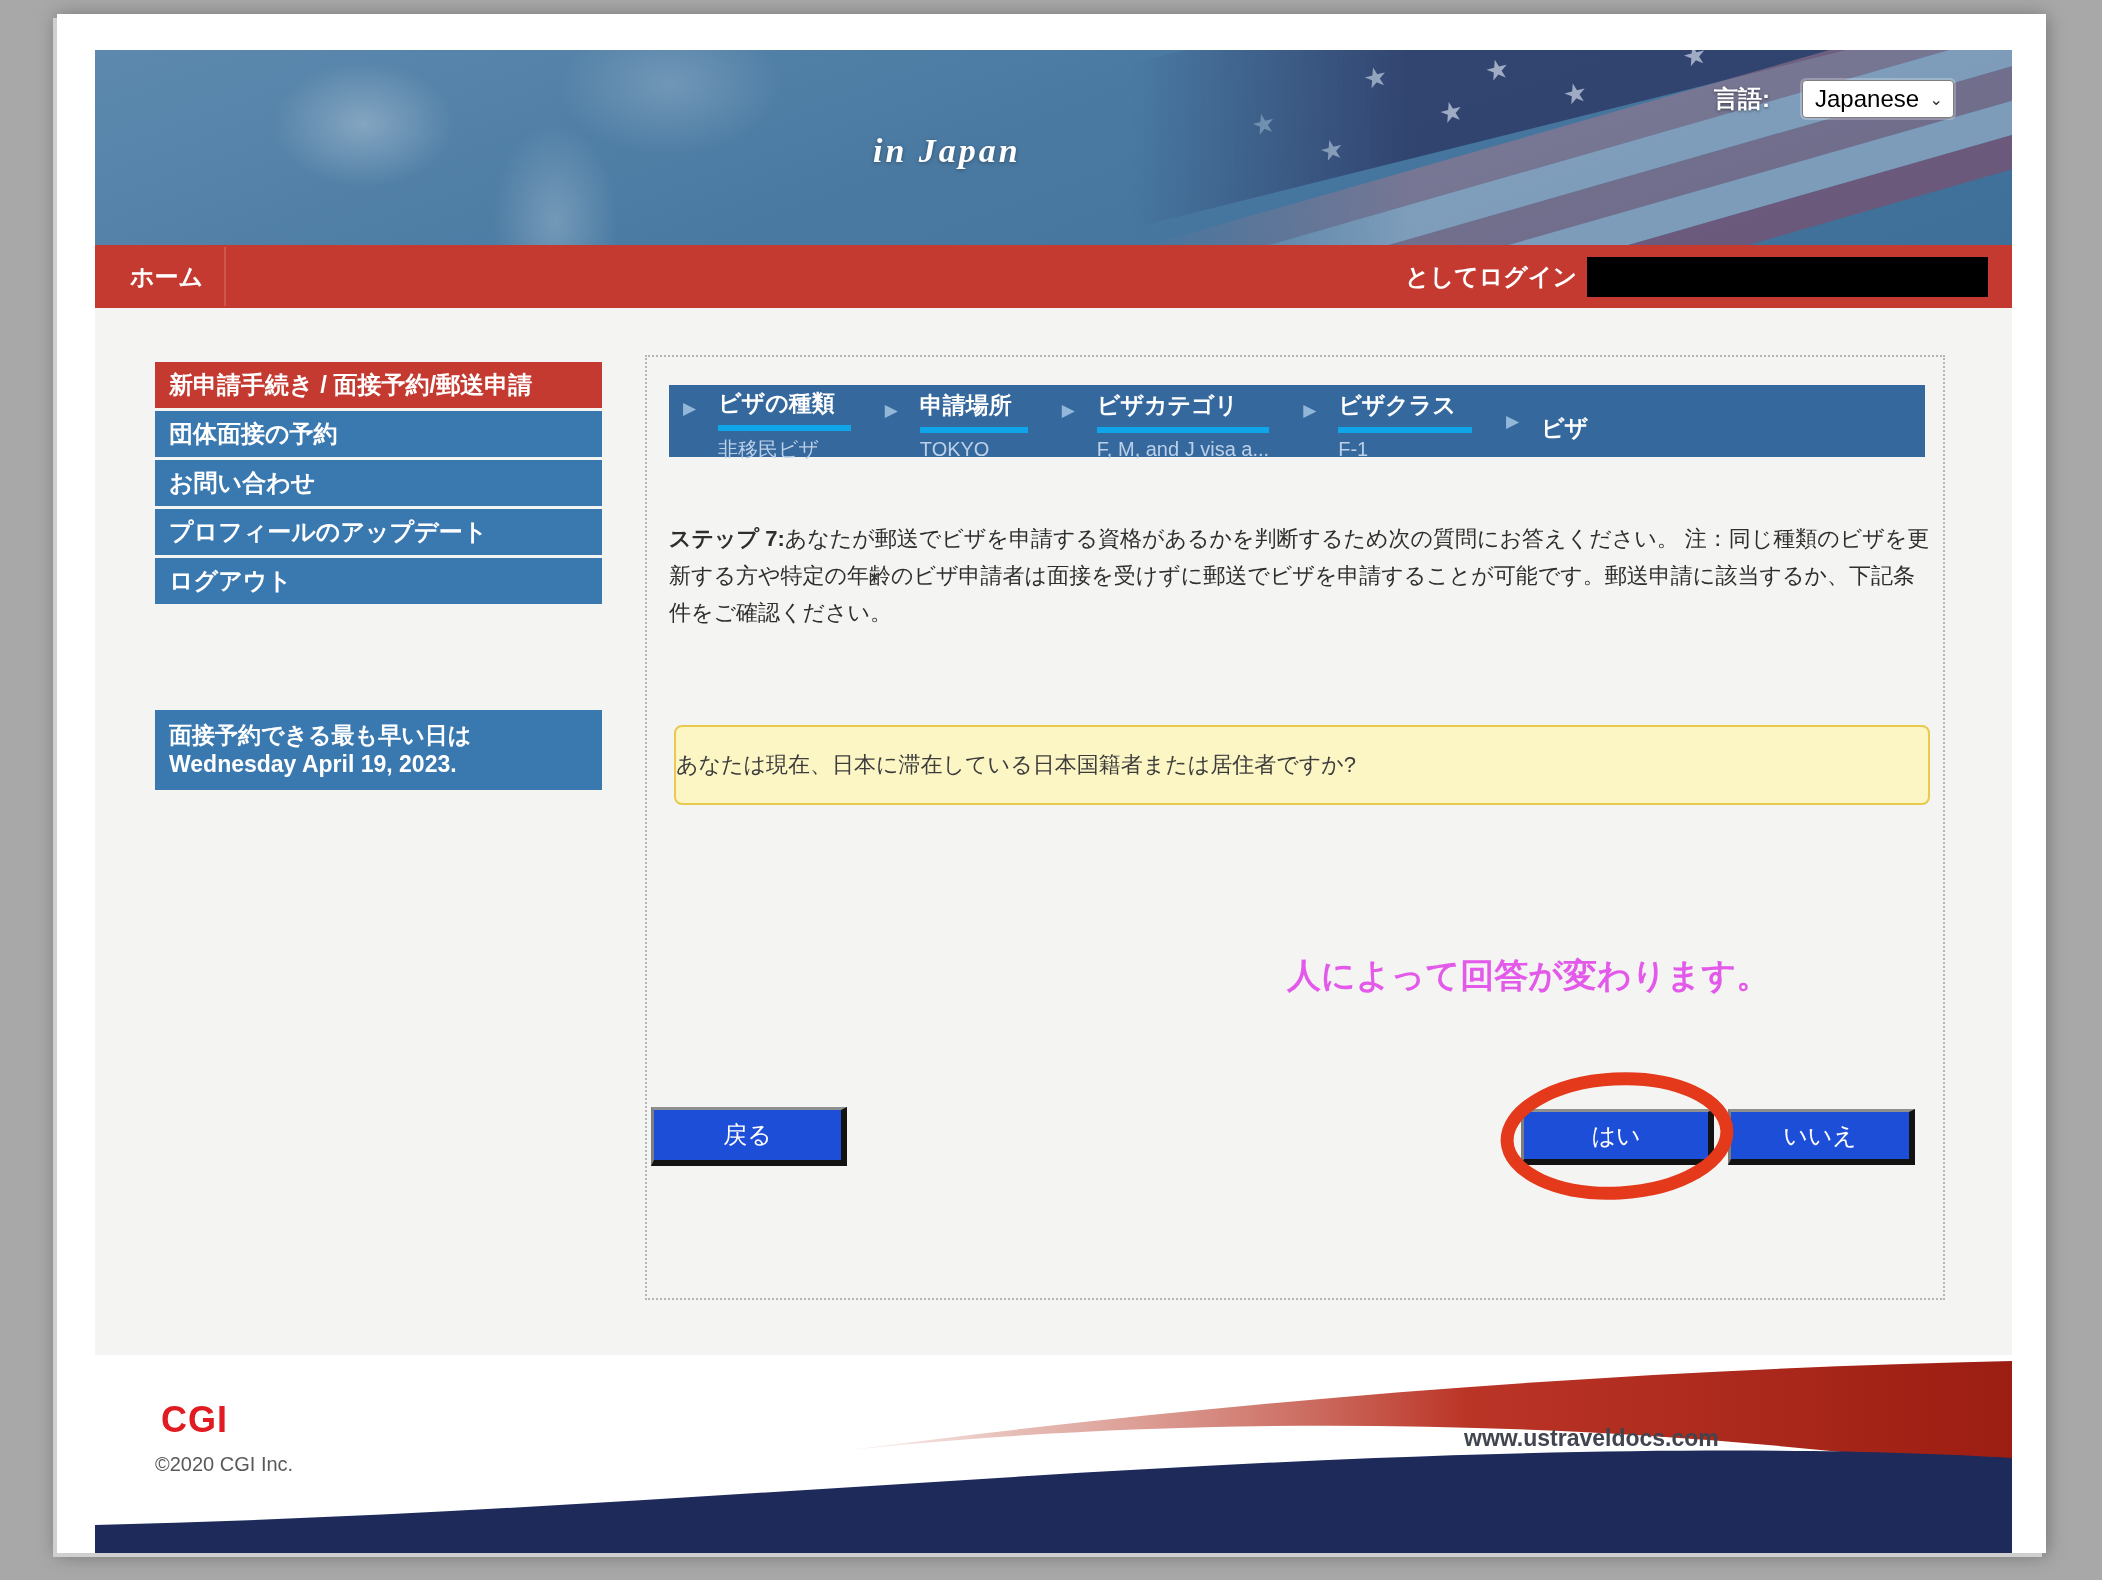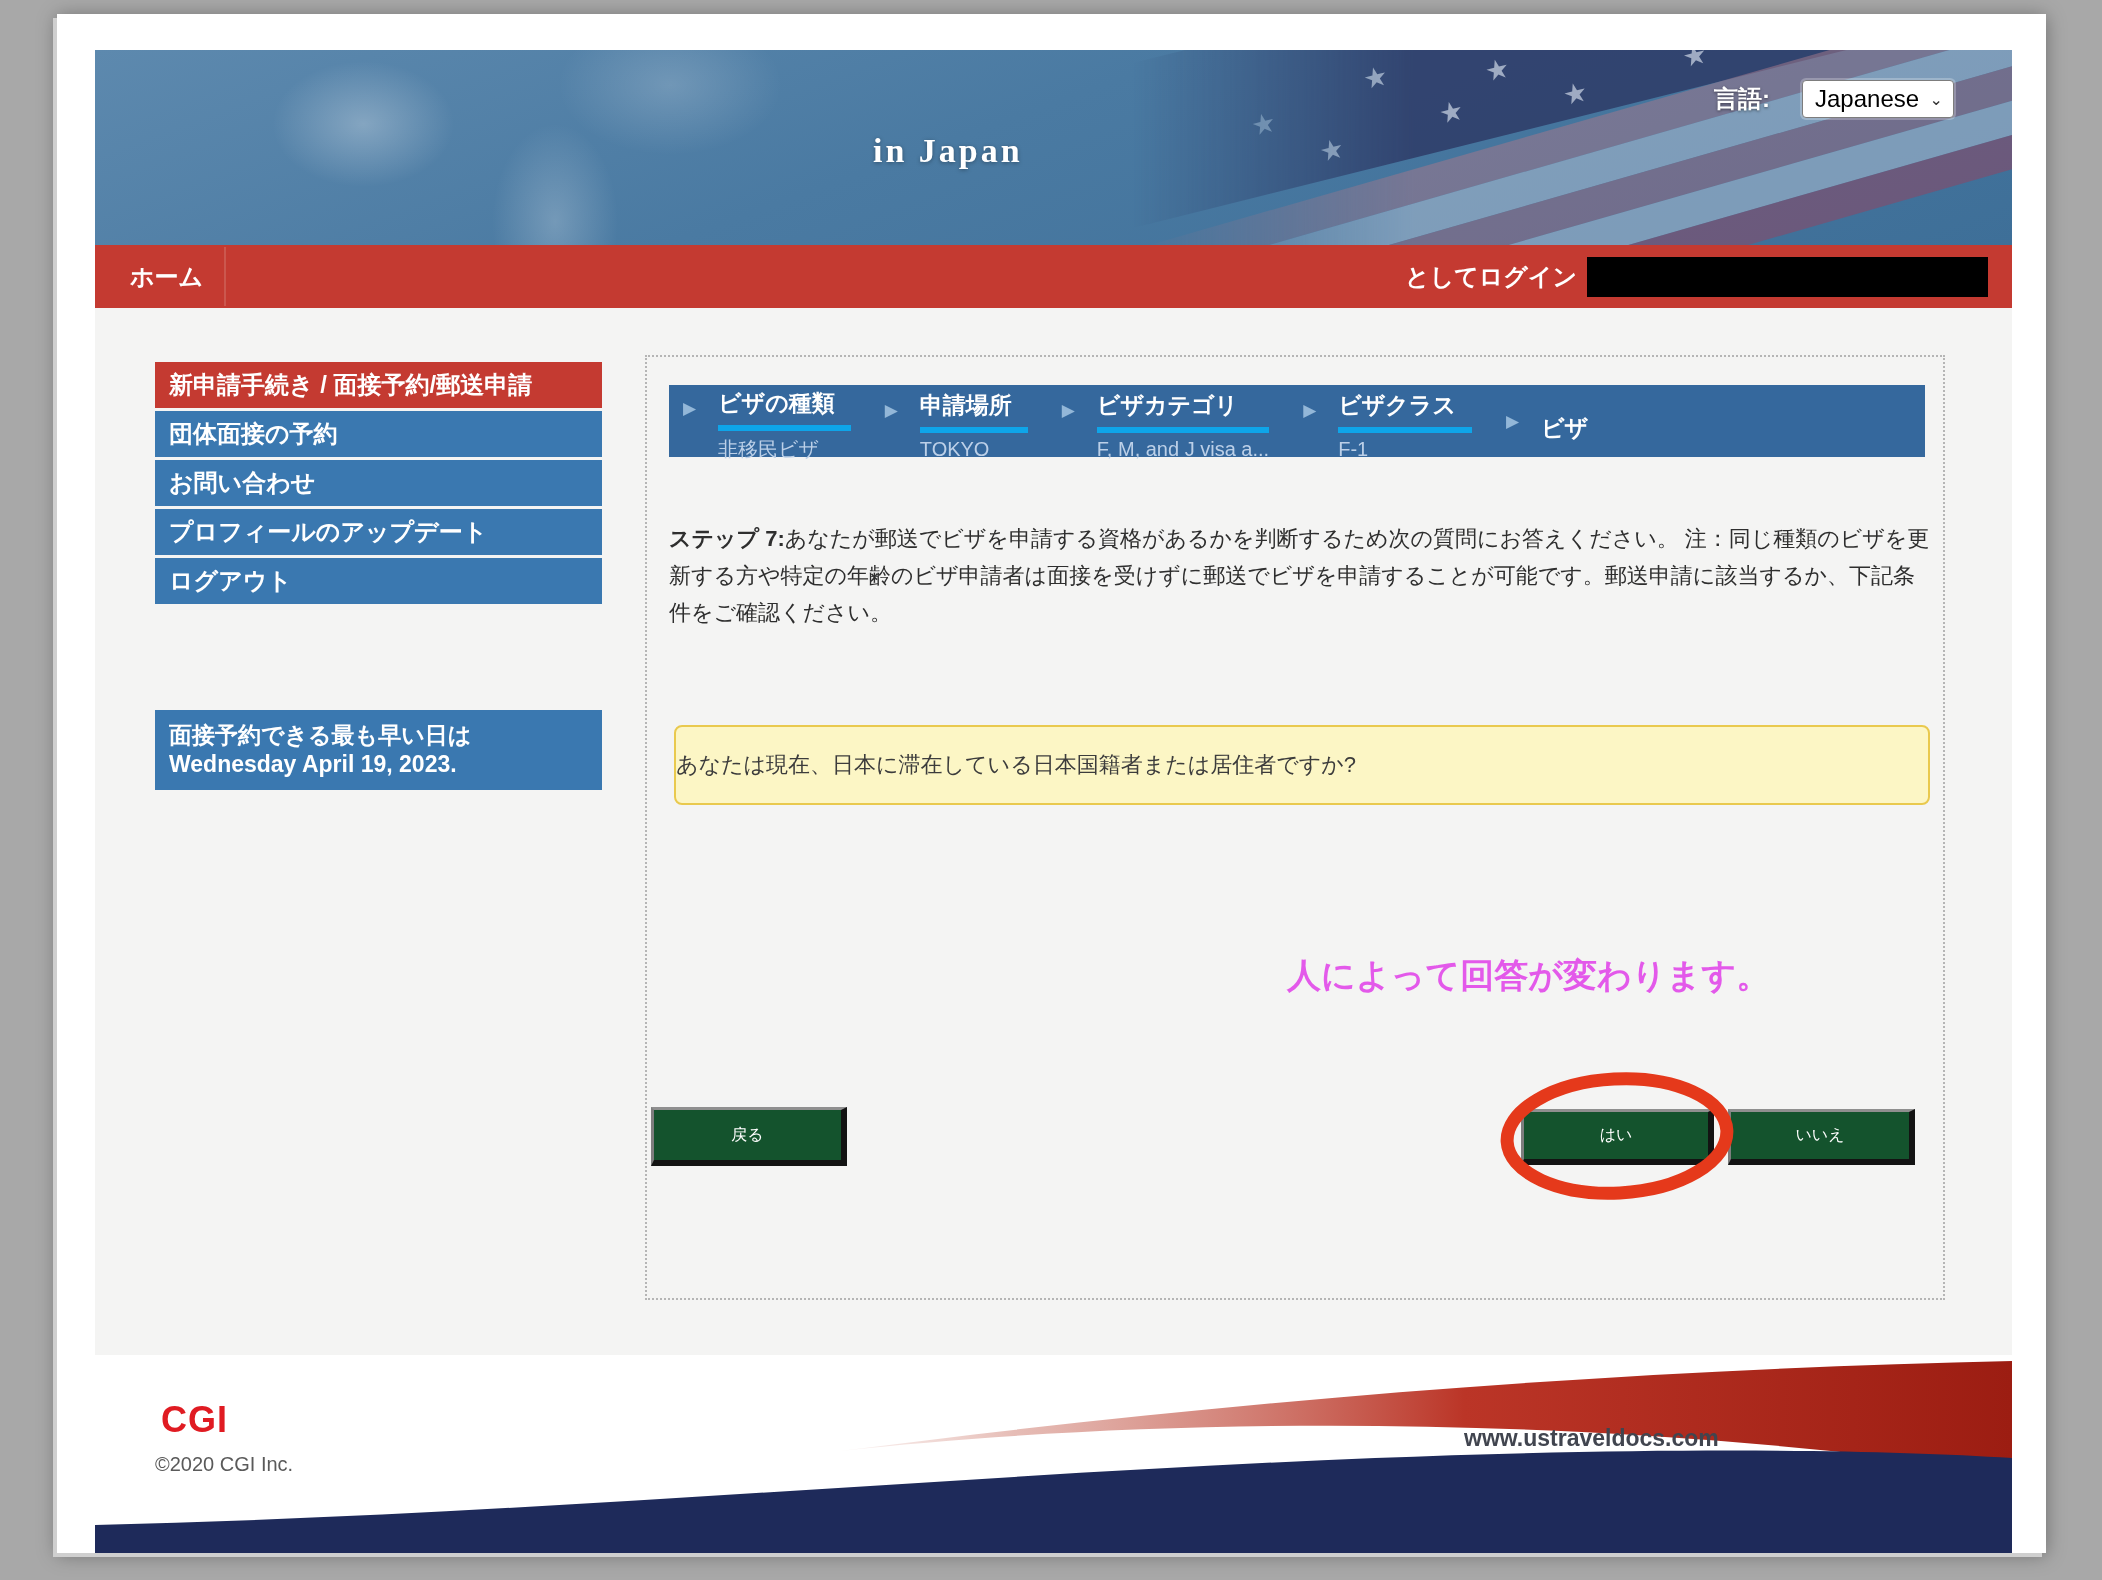--- a/index.html
+++ b/index.html
@@ -37,21 +37,21 @@
   .title-line { height:2px; background:#fff; width:690px; }
   .site-title {
     font-family:"Liberation Serif", serif;
     color:#fff; font-size:56px; letter-spacing:9px; font-weight:400;
     padding:8px 0 10px 4px; text-shadow:0 2px 6px rgba(0,0,0,0.35);
     white-space:nowrap;
   }
   .site-subtitle {
     position:absolute; left:778px; top:82px;
     font-family:"Liberation Serif", serif; color:#fff; font-size:34px; font-weight:600;
-    letter-spacing:3px; text-shadow:0 1px 4px rgba(0,0,0,0.35);
+    letter-spacing:3px; text-shadow:0 1px 4px rgba(0,0,0,0.35);font-style:italic;
   }
   .lang-box { position:absolute; right:58px; top:30px; display:flex; align-items:center; gap:12px; }
   .lang-label { color:#fff; font-size:24px; font-weight:bold; text-shadow:0 1px 3px rgba(0,0,0,0.5); }
   .lang-select {
     background:#fff; border:1px solid #7d7d7d; border-radius:4px;
     width:152px; height:38px; display:flex; align-items:center; justify-content:space-between;
     padding:0 10px 0 12px; font-size:24px; color:#000; cursor:default;
     box-shadow:0 0 0 2px rgba(255,255,255,0.25);
     margin-left:20px;
   }
@@ -132,22 +132,22 @@
   }
 
   
   .annotation {
     position:absolute; left:640px; top:596px;
     font-size:34px; font-weight:bold; color:#e359ea; white-space:nowrap;
   }
 
   
   .btn {
-    position:absolute; height:59px; background:#14532d; color:#fff;
-    font-size:16px; display:flex; align-items:center; justify-content:center;
+    position:absolute; height:59px; background:#1d4ed8; color:#fff;
+    font-size:24px; display:flex; align-items:center; justify-content:center;
     border-style:solid; border-width:3px 6px 6px 3px;
     border-color:#8f8f8f #131313 #131313 #7e7e7e;
     cursor:pointer; font-family:Liberation Serif, serif;
   }
   .btn-back { left:4px;  top:750px; width:196px; }
   .btn-yes  { left:874px; top:752px; width:193px; height:56px; }
   .btn-no   { left:1081px; top:752px; width:187px; height:56px; }
   .circle-svg { position:absolute; left:850px; top:713px; width:240px; height:135px; z-index:5; pointer-events:none; }
 
   

